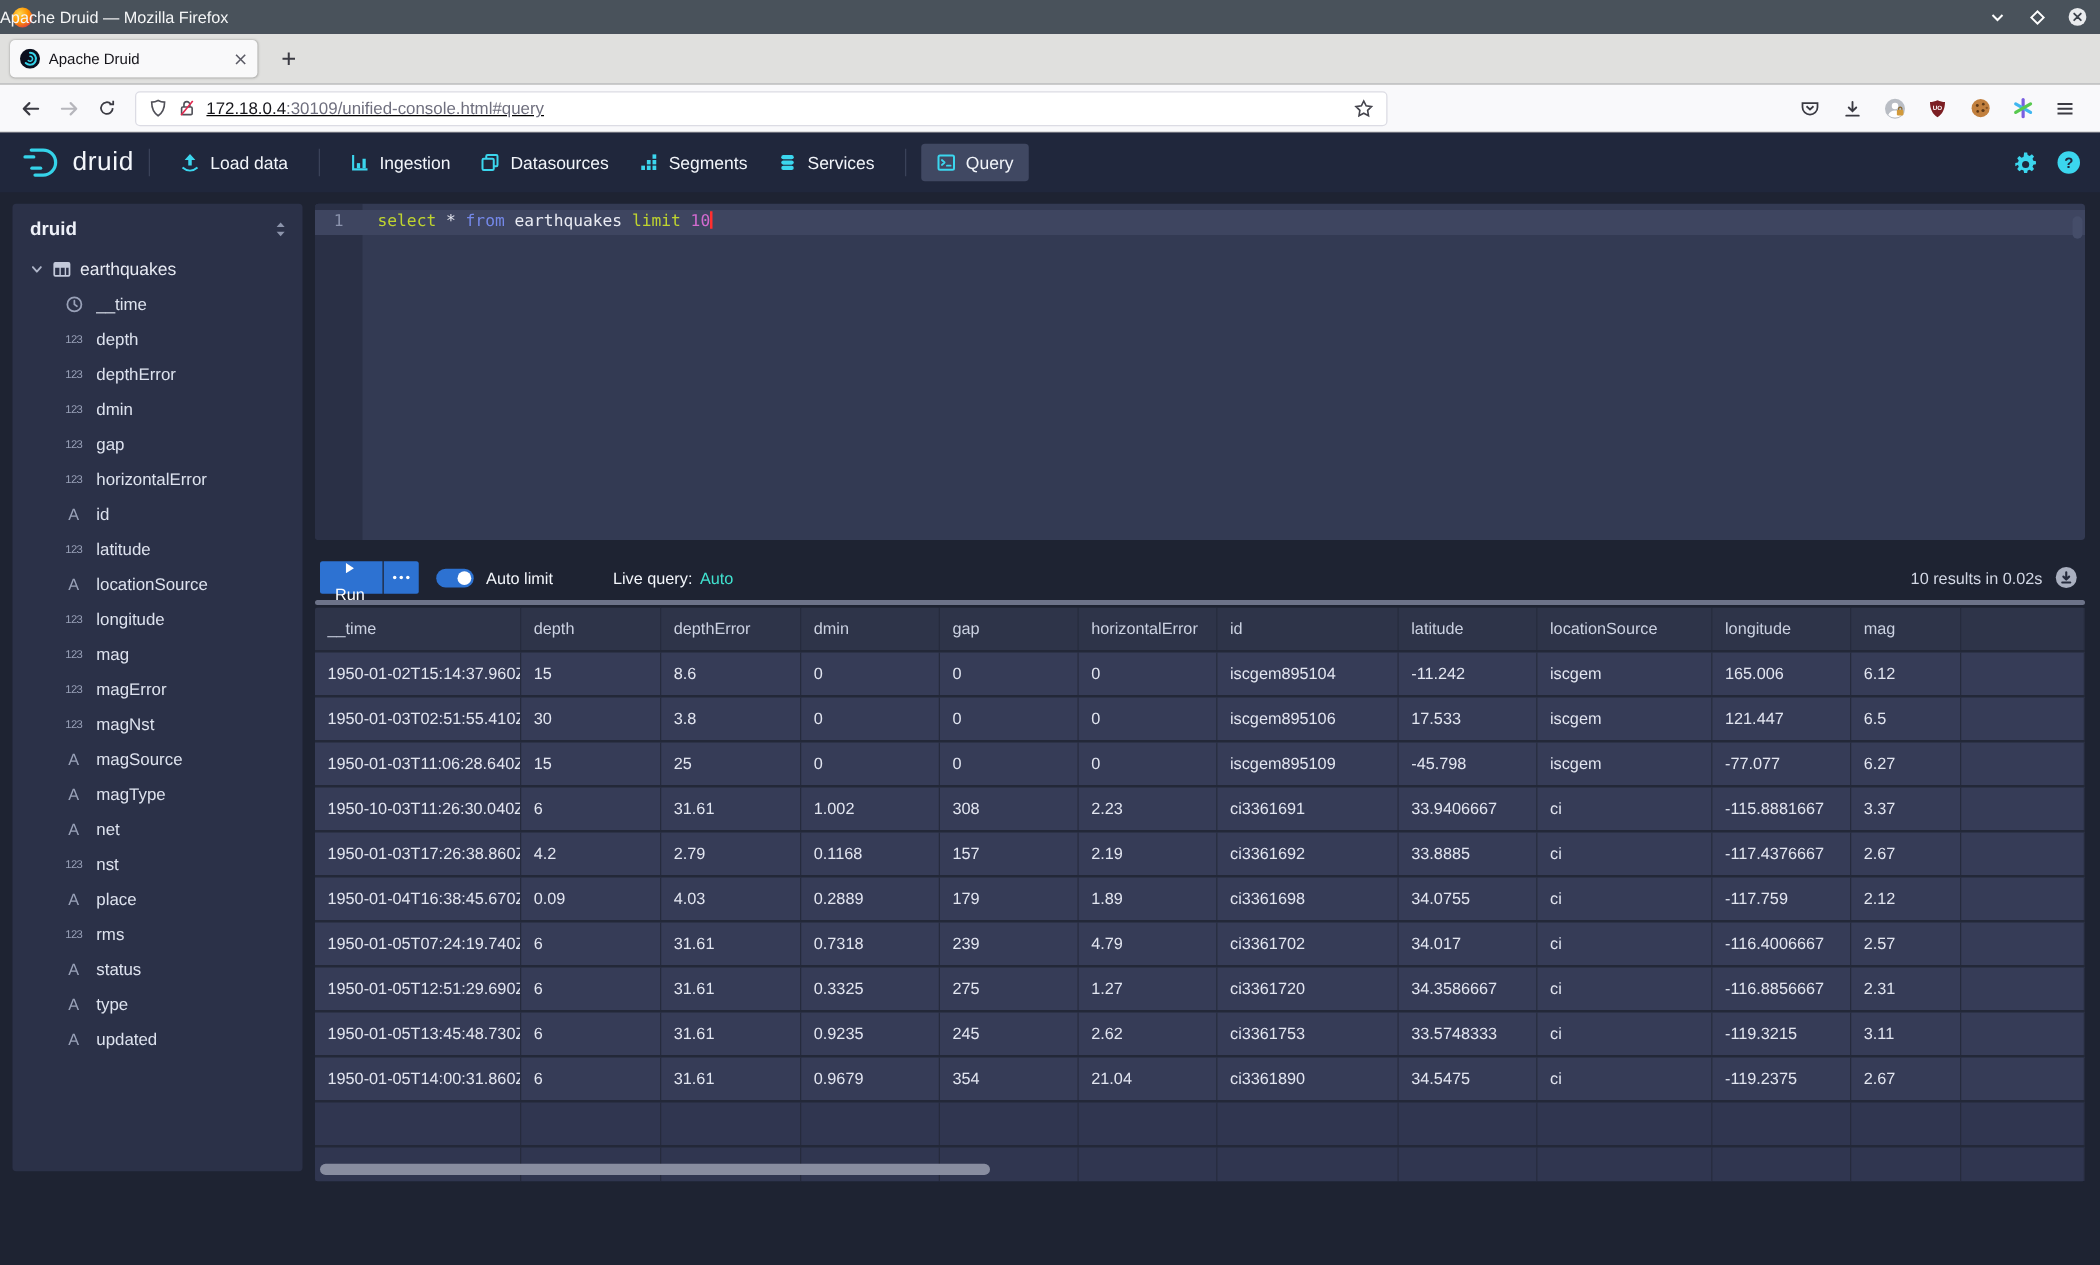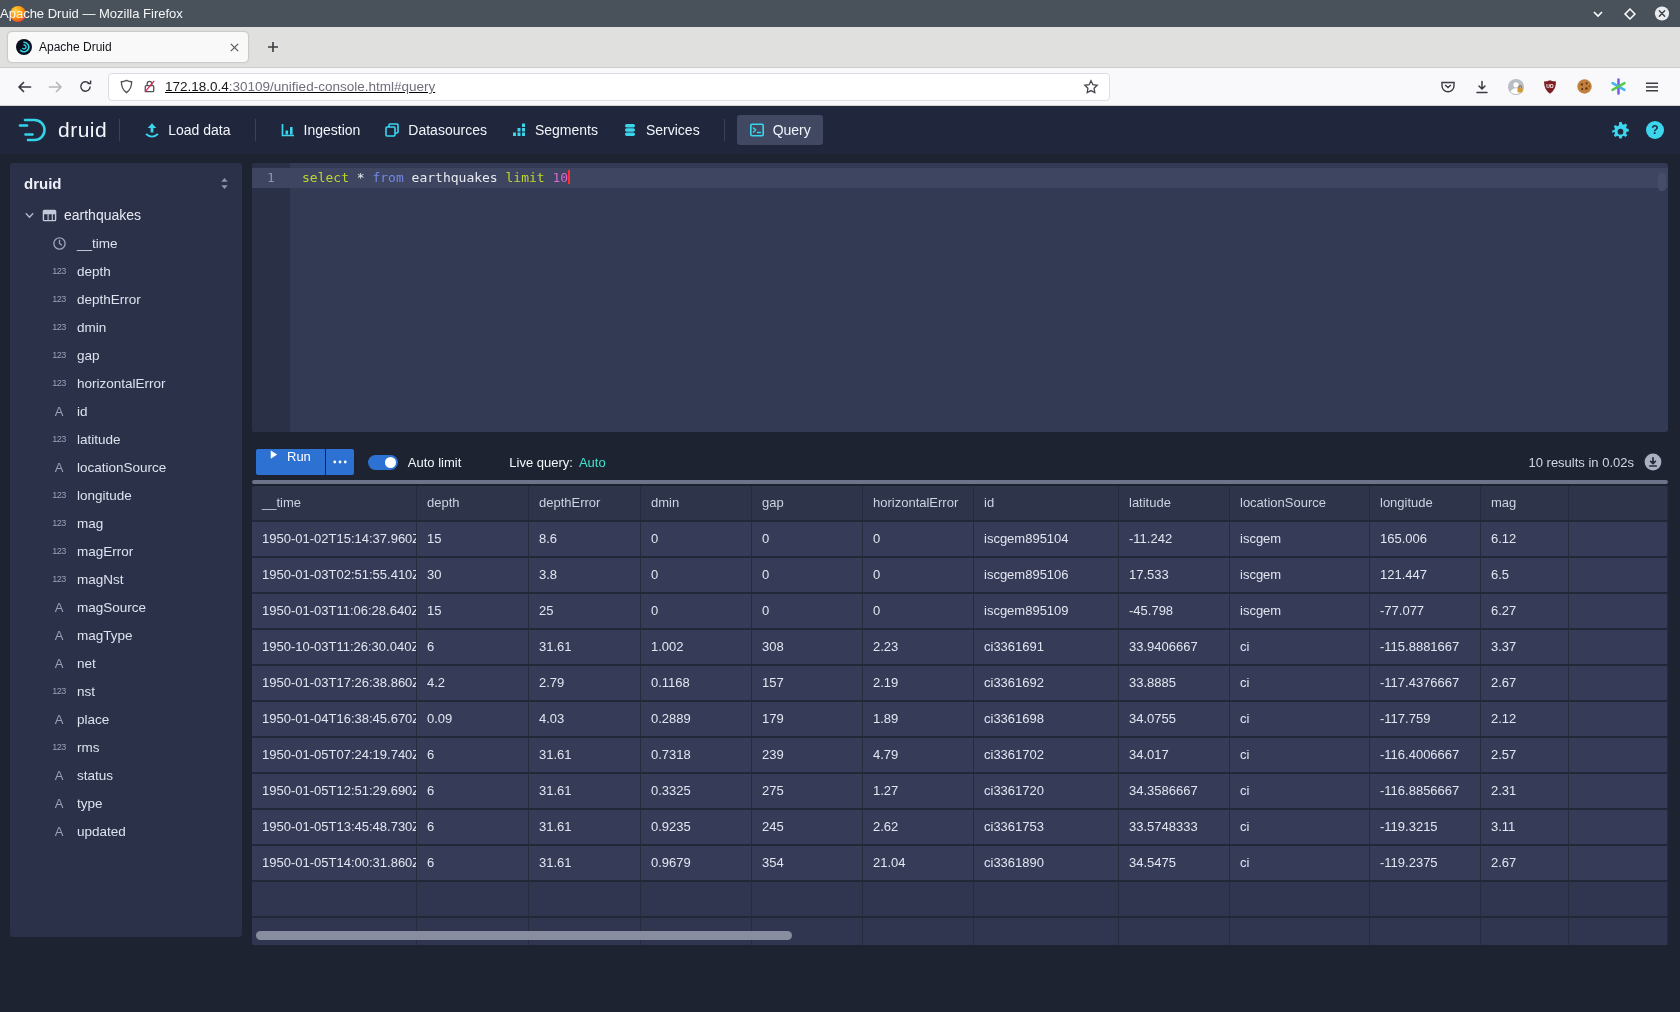--- a/index.html
+++ b/index.html
@@ -10,21 +10,21 @@
   .titlebar { height:27px; background:#49525b; display:flex; align-items:center;
     padding:0 10px; position:relative; }
   .ff-logo { width:16px; height:16px; border-radius:50%;
     background:radial-gradient(circle at 35% 30%, #ffd54a, #ff9500 45%, #e8542e 72%, #b5007f 100%); }
   .win-title { position:absolute; left:0; right:0; color:#f5f6f7;
     font-size:13px; pointer-events:none; }
   .win-btns { margin-left:auto; display:flex; gap:16px; align-items:center; z-index:2; }
   .win-btn { width:16px; height:16px; display:flex; align-items:center; justify-content:center; }
 
   .tabbar { height:40px; background:#e0e0de; display:flex; align-items:center; }
-  .tab { margin-left:8px; width:240px; height:30px; background:#f9f9fa; border-radius:4px;
+  .tab { margin-left:8px; width:198px; height:30px; background:#f9f9fa; border-radius:4px;
     box-shadow:0 0 2px rgba(0,0,0,.35); display:flex; align-items:center; padding:0 8px; gap:7px; }
   .tab-title { flex:1; font-size:12px; color:#15141a; white-space:nowrap; overflow:hidden; }
   .newtab { margin-left:12px; width:26px; height:26px; border-radius:4px; display:flex;
     align-items:center; justify-content:center; }
 
   .toolbar { height:39px; background:#f9f9fb; border-top:1px solid #cccccc;
     border-bottom:1px solid #d4d4d4; display:flex; align-items:center; padding:0 10px;text-decoration:underline; }
   .navbtn { width:30px; height:28px; display:flex; align-items:center; justify-content:center;
     border-radius:4px; }
   .urlbar { margin-left:8px; width:1002px; height:28px; background:#ffffff;
@@ -84,22 +84,22 @@
   .tok-plain { color:#e8eaf2; }
   .tok-number { color:var(--num,#d36bd0); }
   .cursor { display:inline-block; width:2px; height:14px; background:var(--cursor,#ff2f2f);
     vertical-align:-2px; }
   .ed-vthumb { position:absolute; right:-10px; top:10px; width:8px; height:18px;
     background:#454d69; border-radius:4px; }
 
   .runbar { position:absolute; left:252px; top:292px; width:1416px; height:32px;
     display:flex; align-items:center; padding:0 6px 0 4px; }
   .btn-run { height:26px; background:var(--button-blue,#2d72d2); border:none; color:#fff;
-    font-size:13px; display:flex; gap:8px; padding:0 14px 0 12px;
-    border-radius:2px 0 0 2px; font-family:inherit; }
+    font-size:13px; display:flex; align-items:center; gap:8px; padding:0 14px 0 12px;
+    border-radius:2px 0 0 2px; font-family:inherit;flex-direction:column; }
   .btn-more { height:26px; width:28px; background:var(--button-blue,#2d72d2); border:none;
     margin-left:1px; border-radius:0 2px 2px 0; display:flex; align-items:center;
     justify-content:center; color:#fff; }
   .switch { margin-left:14px; width:30px; height:15px; border-radius:8px;
     background:var(--button-blue,#2d72d2); position:relative; }
   .switch .knob { position:absolute; right:2px; top:2px; width:11px; height:11px;
     border-radius:50%; background:#fff; }
   .lbl { color:#f3f6fb; font-size:13px; }
   .auto-limit-lbl { margin-left:10px; }
   .live-query-lbl { margin-left:48px; }

